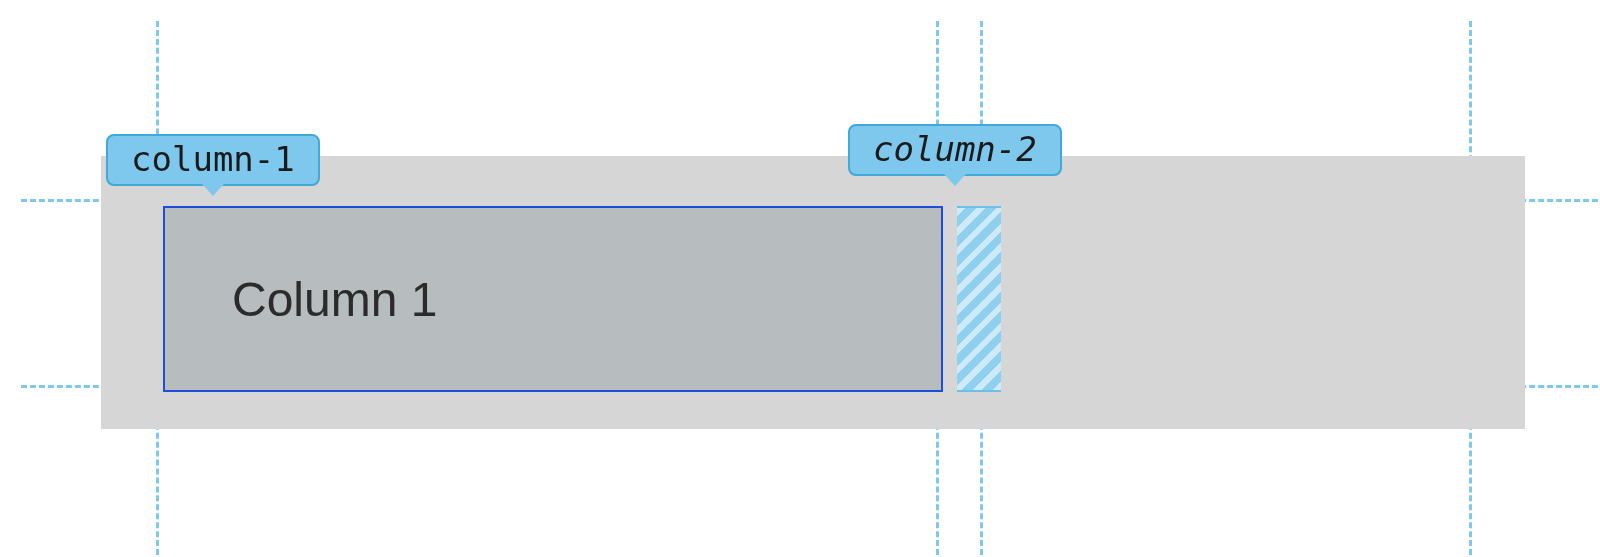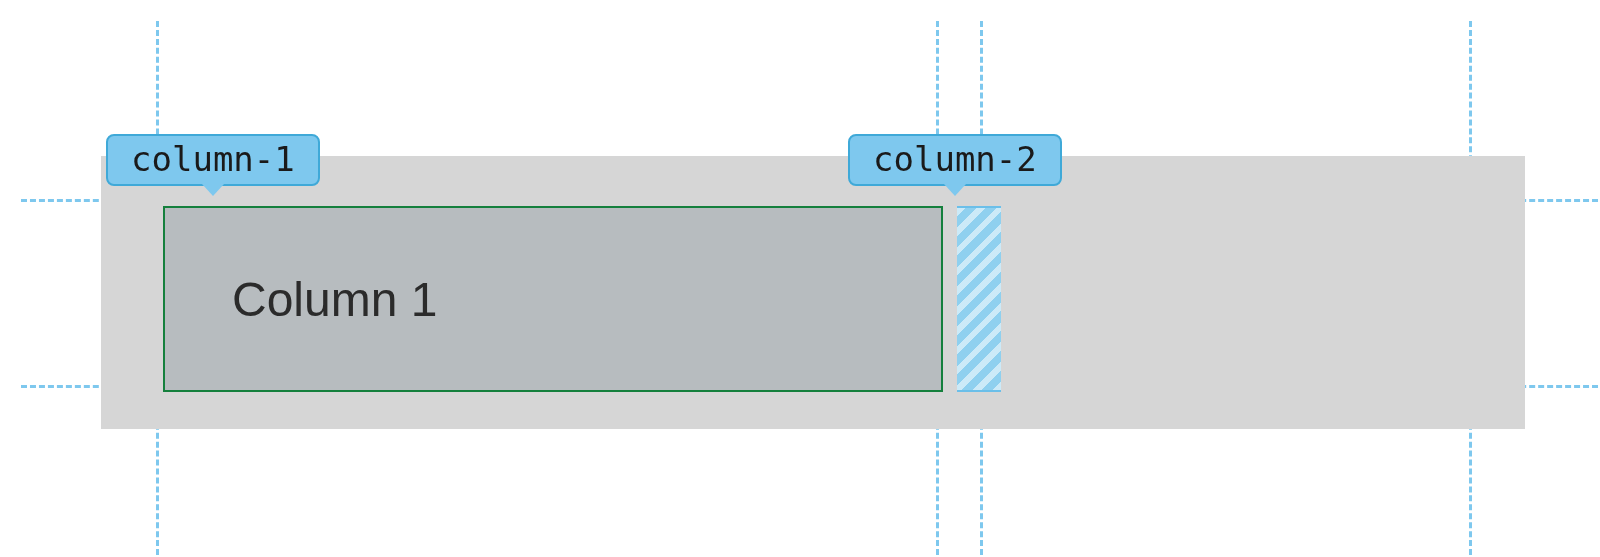--- a/index.html
+++ b/index.html
@@ -52,21 +52,21 @@
       top: 178px;
       width: 1313px;
       height: 186px;
       z-index: 3;
       display: flex;
     }
 
     .col {
       position: relative;
       background: #b7bcbf;
-      border: 2px solid #15803d;
+      border: 2px solid #1d4ed8;
       display: flex;
       align-items: center;
       font-size: 48px;
       color: #2b2b2b;
       padding-left: 60px;
     }
     .col-1 {
       width: 780px;
       height: 100%;
     }
@@ -115,22 +115,23 @@
       height: 0;
       border-left: 11px solid transparent;
       border-right: 11px solid transparent;
       border-top: 12px solid #7ec8ee;
     }
     .badge-1 {
       top: 113px;
       left: 85px;
     }
     .badge-2 {
-      top: 113px;
+      top: 103px;
       left: 827px;
+      font-style: italic;
     }
   </style>
 </head>
 <body>
 
 <div class="guide-h" style="top:178px;"></div>
 <div class="guide-h" style="top:364px;"></div>
 
 <div class="guide-v" style="left:135px;"></div>
 <div class="guide-v" style="left:915px;"></div>

